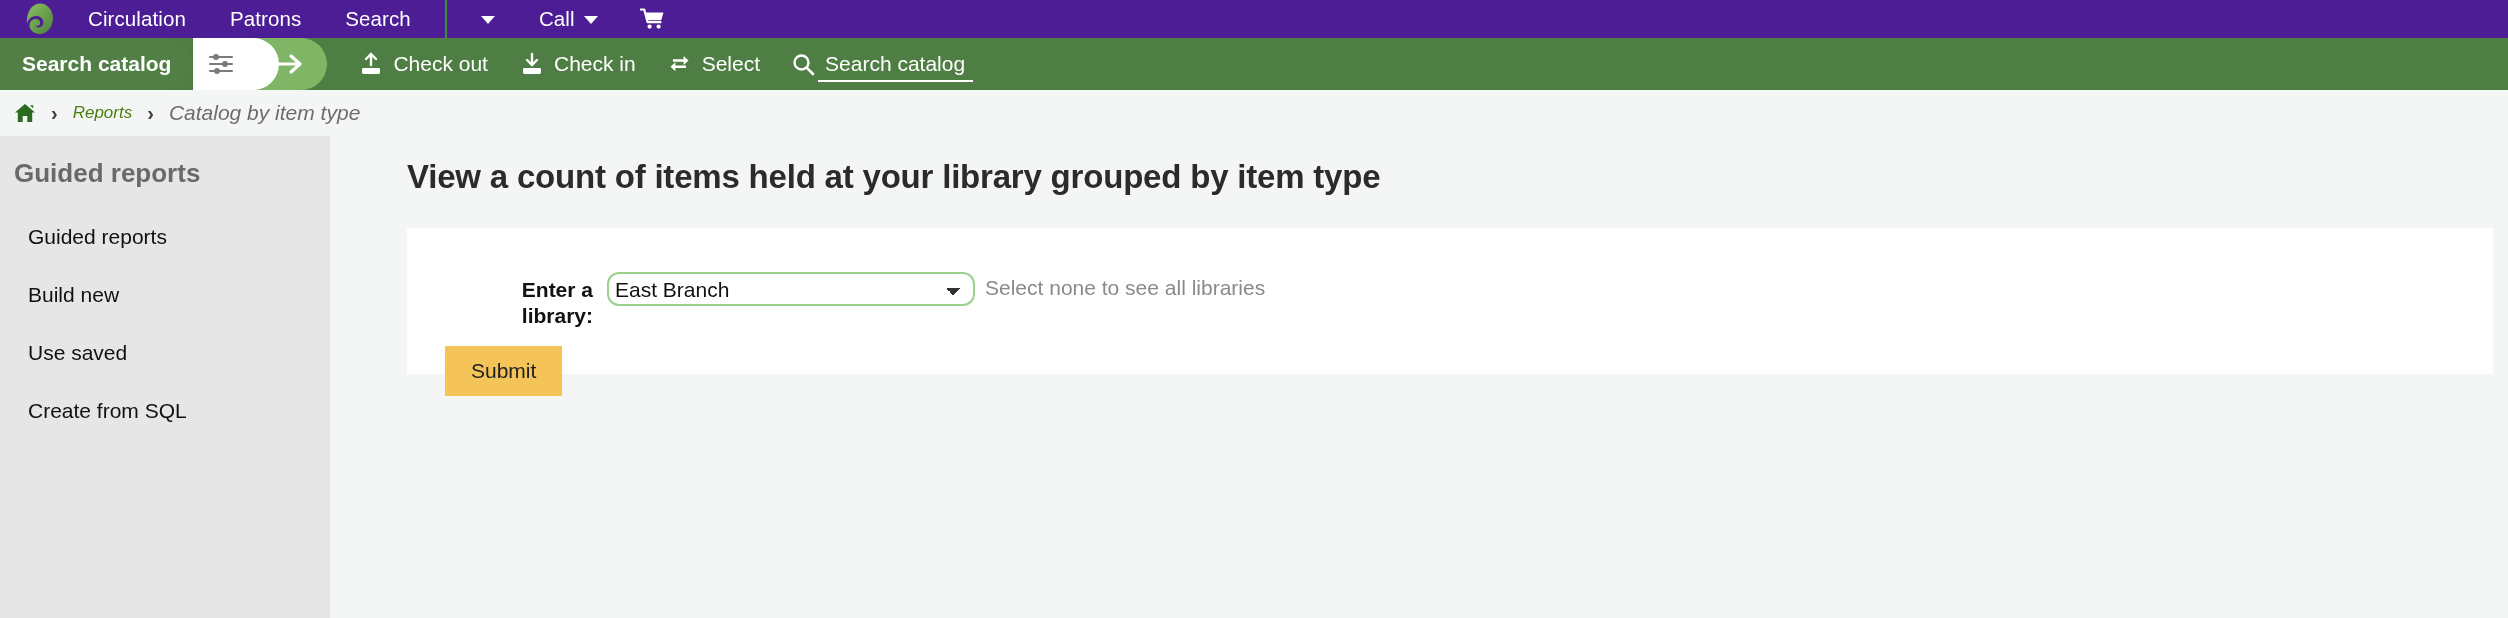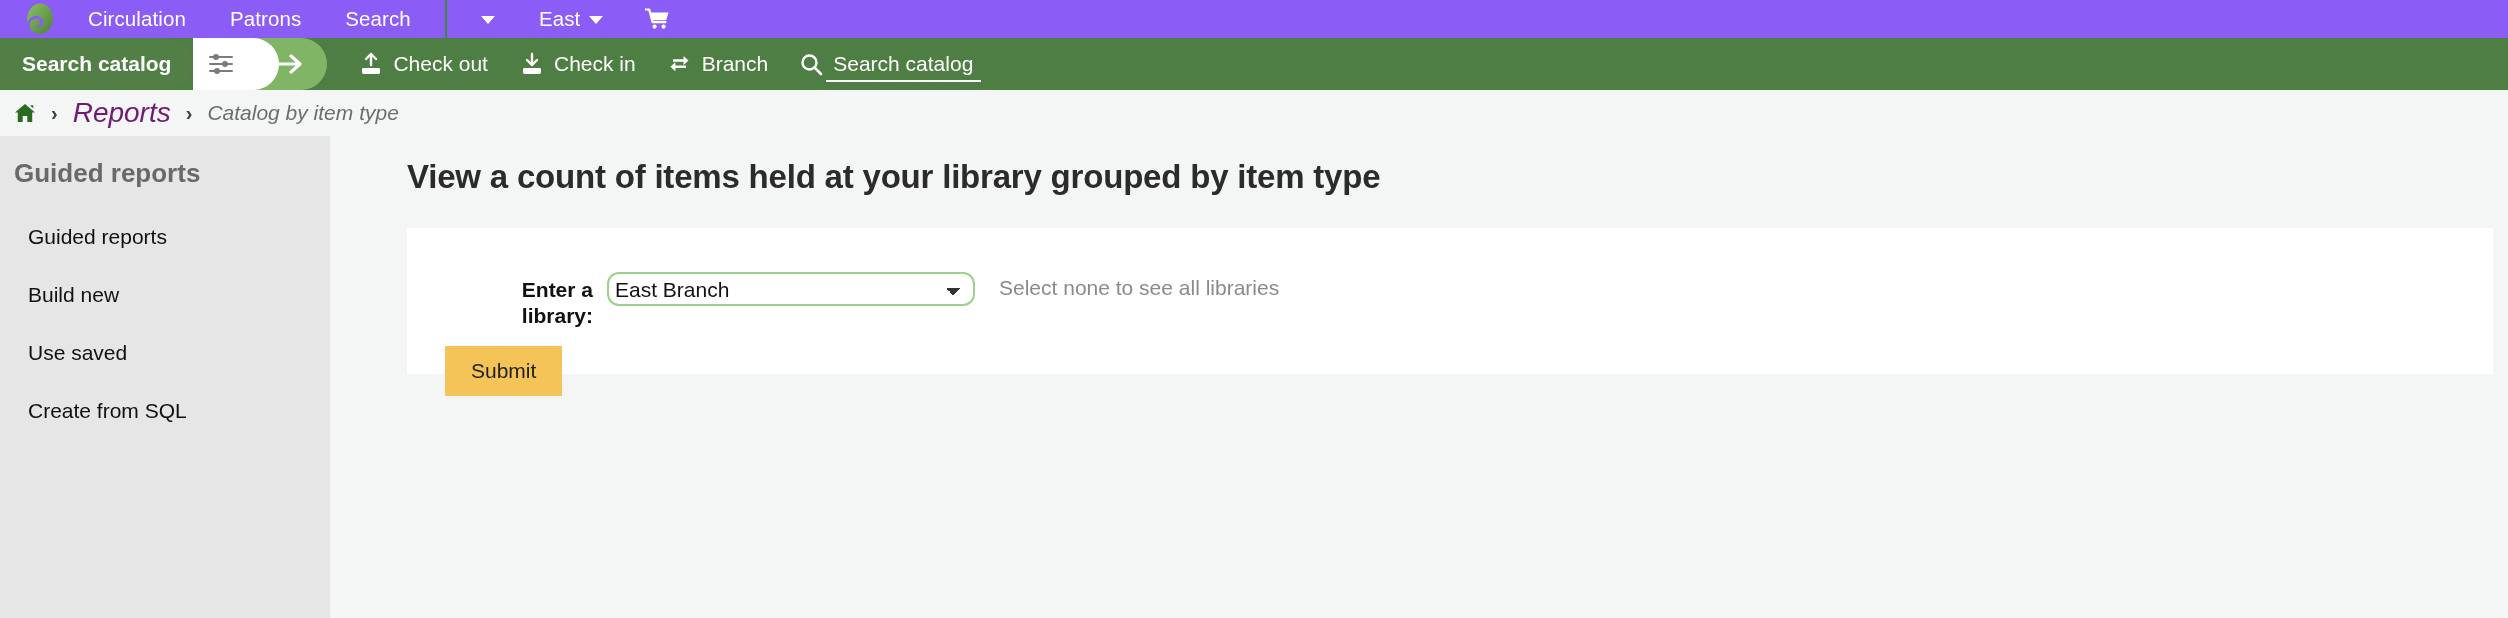--- a/index.html
+++ b/index.html
@@ -11,21 +11,21 @@
     height: 618px;
     overflow: hidden;
     background: #f4f6f6;
     font-family: "Liberation Sans", "DejaVu Sans", sans-serif;
     -webkit-font-smoothing: antialiased;
   }
 
   
   .topnav {
     height: 38px;
-    background: #8b5cf6;
+    background: #4c1d95;
     display: flex;
     align-items: center;
     padding: 0 0 0 14px;
     position: relative;
   }
   .logo-wrap {
     width: 52px;
     height: 38px;
     display: flex;
     align-items: center;
@@ -214,24 +214,24 @@
     font-size: 20px;
   }
   .bc-home { display: inline-flex; align-items: center; cursor: pointer; }
   .bc-sep {
     color: #3f3f3f;
     margin: 0 15px;
     font-size: 20px;
     font-weight: bold;
   }
   .bc-link {
-    color: #701a75;
+    color: #4d7c0f;
     font-style: italic;
     text-decoration: none;
-    font-size: 28px;
+    font-size: 17px;
     cursor: pointer;
   }
   .bc-current {
     color: #6d6d6d;
     font-style: italic;
     font-size: 21px;
   }
 
   
   .layout {
@@ -317,21 +317,21 @@
       linear-gradient(135deg, #333 50%, transparent 50%);
     background-position:
       calc(100% - 20px) 14px,
       calc(100% - 13px) 14px;
     background-size: 7px 7px, 7px 7px;
     background-repeat: no-repeat;
   }
   .hint {
     color: #8a8a8a;
     font-size: 21px;
-    margin-left: 24px;
+    margin-left: 10px;
     padding-top: 4px;
     white-space: nowrap;
   }
   .submit-row {
     padding-left: 38px;
     margin-top: -28px;
     position: relative;
     z-index: 4;
   }
   .submit-btn {
@@ -372,21 +372,21 @@
     <a class="nav-link">Search</a>
 
     <div class="nav-sep"></div>
 
     <div class="nav-caret-only">
       <span class="caret-down"></span>
     </div>
 
 
     <a class="nav-link">
-      <span>East</span>
+      <span>Call</span>
       <span class="caret-down"></span>
     </a>
 
     <div class="cart-btn">
       <svg width="25" height="22" viewBox="0 0 25 22" aria-hidden="true">
         <path d="M0.5 1.5 H4.2 L7.6 14.2 H20.5" stroke="#ffffff" stroke-width="2.2" fill="none" stroke-linecap="round" stroke-linejoin="round"></path>
         <path d="M5.6 4.4 H23.5 L21.2 12.2 H7.7 Z" fill="#ffffff"></path>
         <circle cx="9.6" cy="18.6" r="2.1" fill="#ffffff"></circle>
         <circle cx="18.6" cy="18.6" r="2.1" fill="#ffffff"></circle>
       </svg>
@@ -443,21 +443,21 @@
       <span>Check in</span>
     </a>
 
     <a class="search-action">
       <span class="sa-ico">
         <svg width="24" height="22" viewBox="0 0 24 22" aria-hidden="true">
           <path d="M4 8 H17 V4 L23 9.5 L17 15 V11 H4 Z" fill="#fff" transform="translate(0,-2) scale(0.82) translate(2,2)"></path>
           <path d="M20 15 H7 V19 L1 13.5 L7 8 V12 H20 Z" fill="#fff" transform="translate(0,1) scale(0.82) translate(2,2)"></path>
         </svg>
       </span>
-      <span>Branch</span>
+      <span>Select</span>
     </a>
 
     <a class="search-action active">
       <span class="sa-ico">
         <svg width="23" height="23" viewBox="0 0 23 23" aria-hidden="true">
           <circle cx="9.5" cy="9.5" r="7" stroke="#fff" stroke-width="2.4" fill="none"></circle>
           <line x1="14.6" y1="14.6" x2="21" y2="21" stroke="#fff" stroke-width="2.6" stroke-linecap="round"></line>
         </svg>
       </span>
       <span>Search catalog</span>

